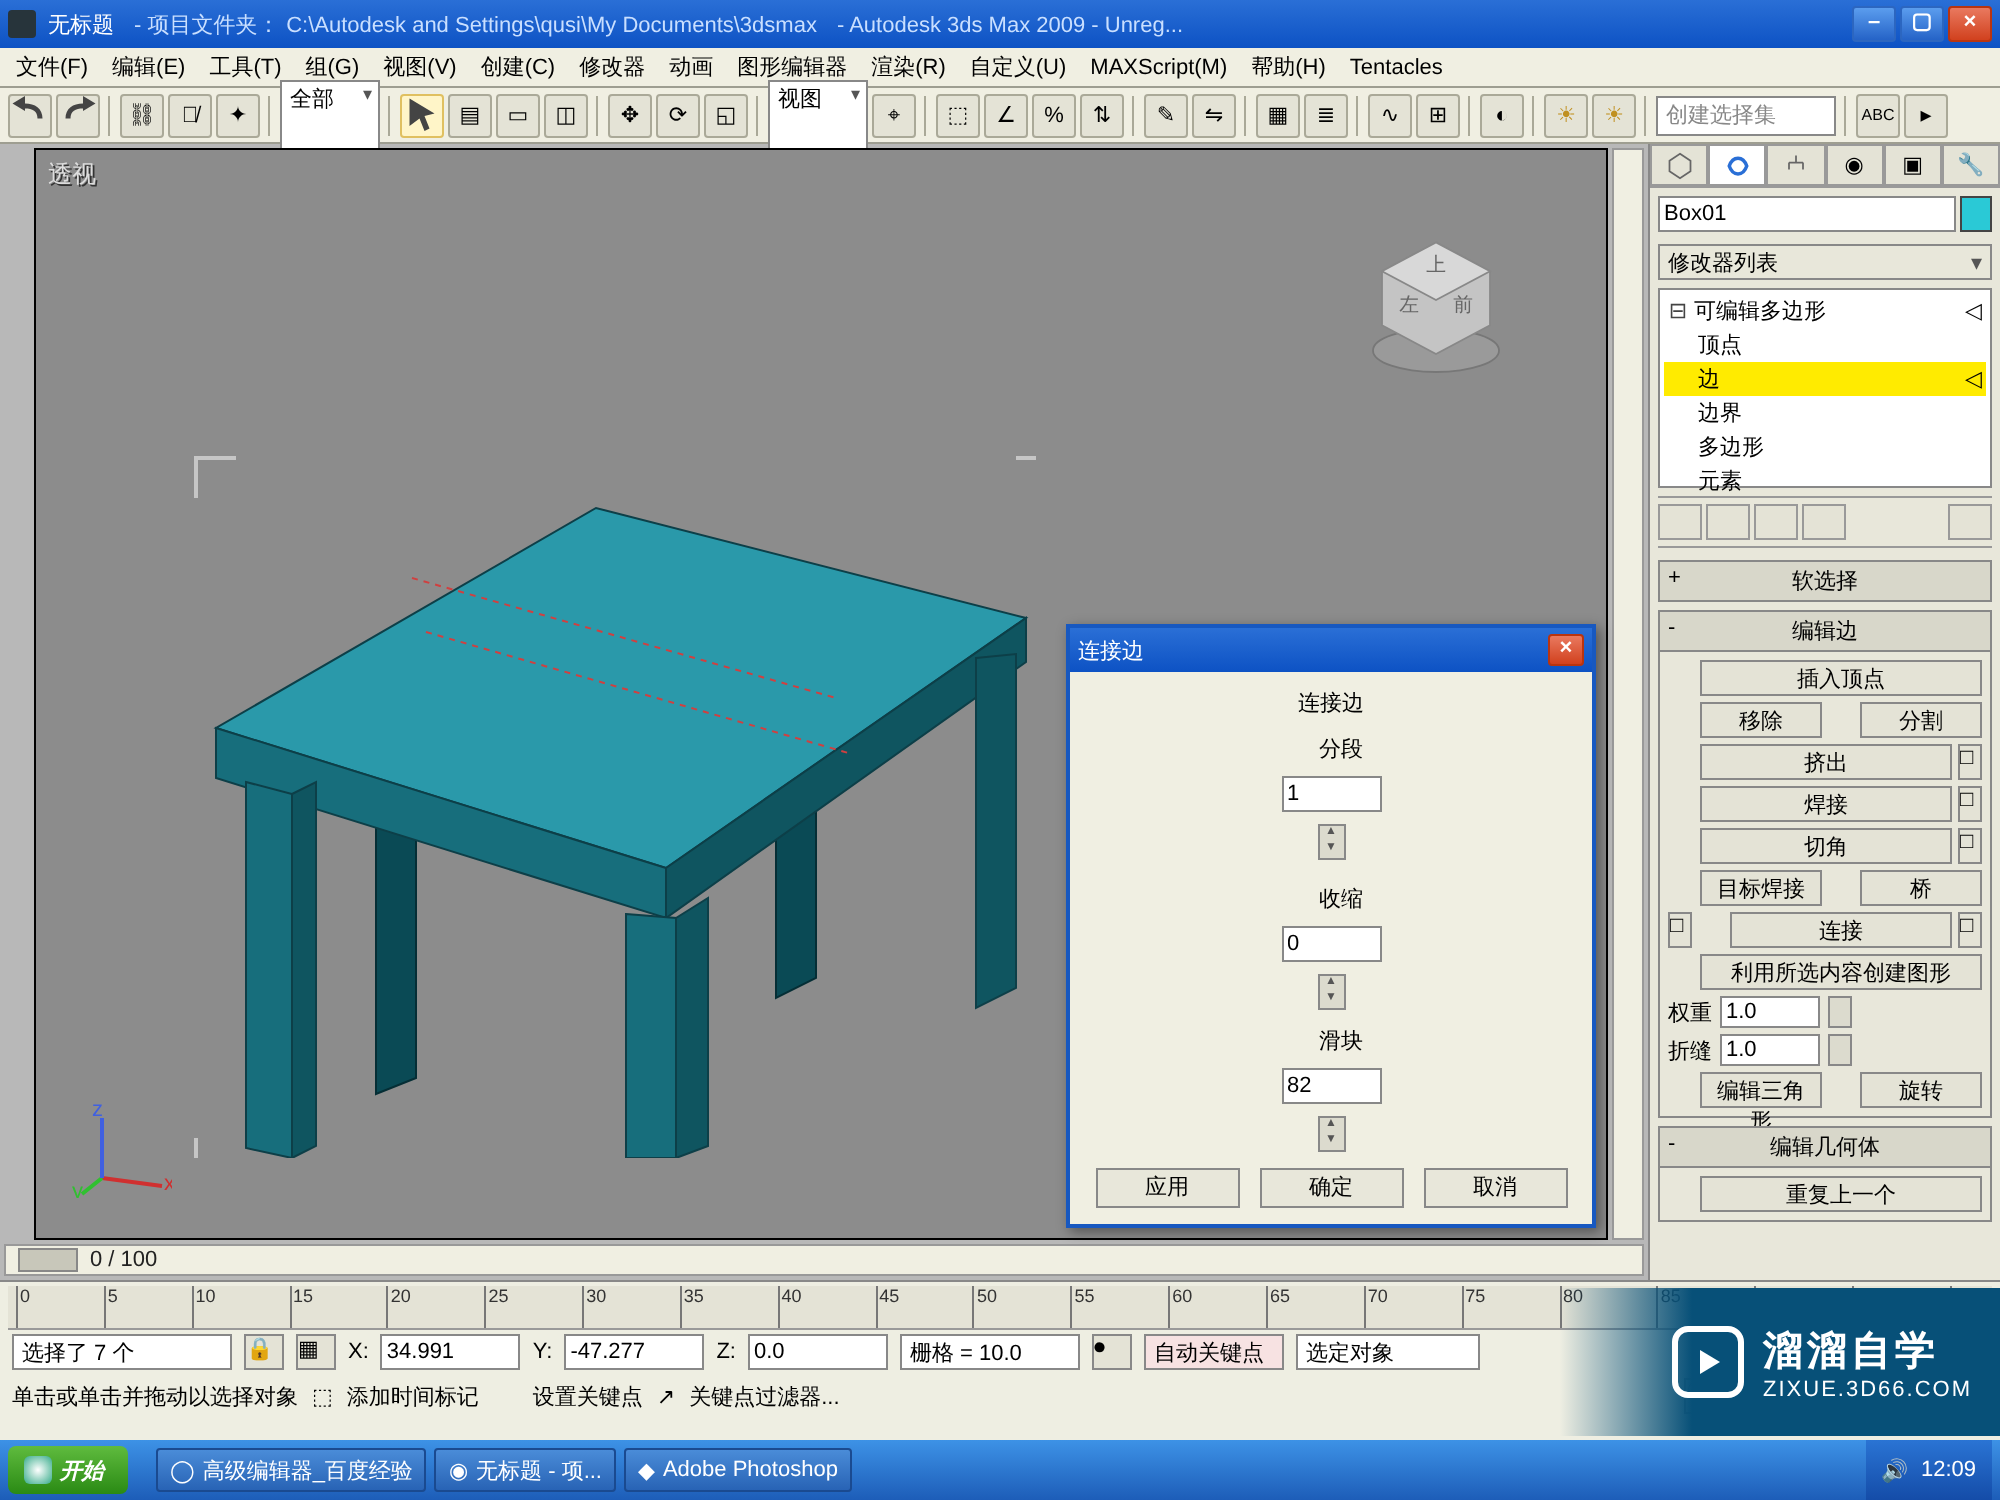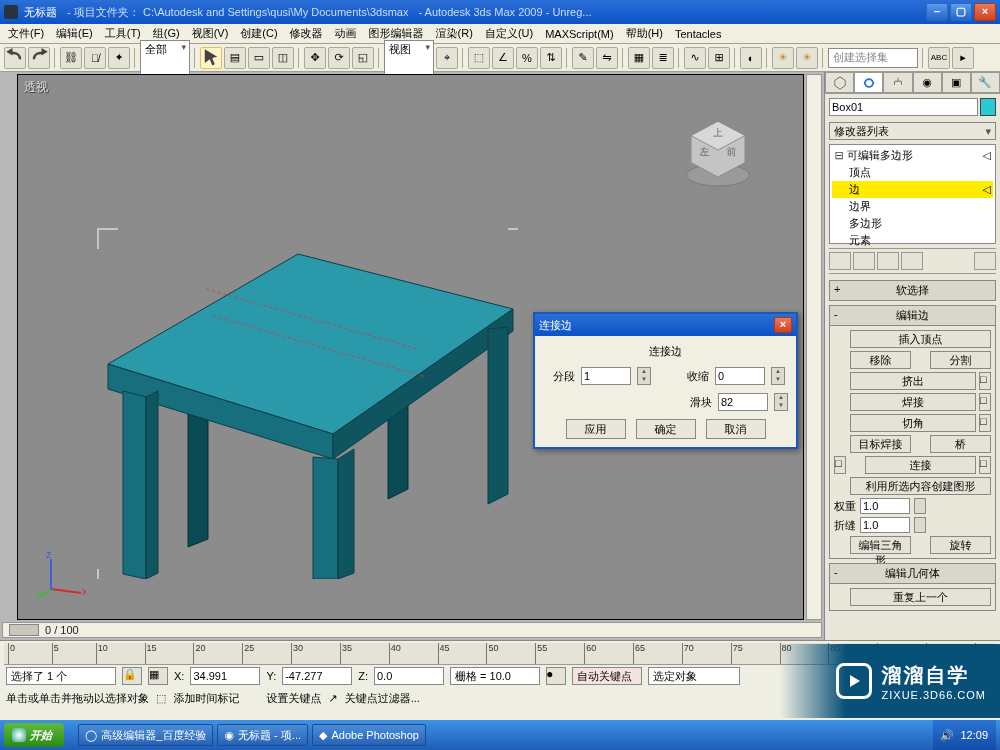--- a/index.html
+++ b/index.html
@@ -64,27 +64,27 @@
 .roll-spin { display:flex; align-items:center; gap:4px; flex-basis:100%; }
 .roll-spin input { width:50px; height:16px; border:1px solid #888; background:#fff; text-align:left; padding:0 2px; }
 .roll-spin .sp { width:12px; height:16px; border:1px solid #888; background:#dcdbce; }
 
 
 .dialog { position:absolute; top:312px; left:533px; width:265px; background:#f0efe2; border:2px solid #1758c0; box-shadow:2px 2px 6px rgba(0,0,0,0.4); }
 .dialog .dlg-title { height:22px; background:linear-gradient(to bottom,#2a6fd6,#0d52c4); color:#fff; display:flex; align-items:center; padding:0 4px; }
 .dialog .dlg-title .x { width:18px; height:16px; background:linear-gradient(to bottom,#e9795f,#d1411e); border:1px solid #b9340f; border-radius:2px; text-align:center; line-height:13px; margin-left:auto; color:#fff; font-weight:bold; }
 .dialog .dlg-body { padding:8px; }
 .dlg-group-title { text-align:center; margin-bottom:8px; }
-.dlg-row { display:flex; align-items:center; gap:6px; margin-bottom:8px; }
+.dlg-row { display:flex; align-items:center; gap:6px; margin-bottom:8px;flex-direction:column; }
 .dlg-row .lbl { width:32px; text-align:right; }
 .dlg-row .num { border:1px solid #888; background:#fff; height:18px; width:50px; padding:0 2px; }
 .dlg-row .spn { width:14px; height:18px; border:1px solid #888; background:#dcdbce; display:flex; flex-direction:column; }
 .dlg-row .spn div { flex:1; text-align:center; font-size:6px; line-height:7px; color:#555; }
 .dlg-btn-row { display:flex; gap:10px; justify-content:center; margin-top:6px; }
-.dlg-btn { width:60px; height:20px; border:1px solid #888; background:#e8e7da; text-align:center; line-height:18px; }
+.dlg-btn { width:72px; height:20px; border:1px solid #888; background:#e8e7da; text-align:center; line-height:18px; }
 
 
 .table-3d { position:absolute; bottom:40px; left:70px; width:430px; height:420px; }
 .viewcube { position:absolute; top:30px; right:40px; width:90px; height:90px; }
 .axis-gizmo { position:absolute; bottom:20px; left:18px; width:50px; height:50px; }
 
 
 .bottom-area { height:110px; background:#eeeee2; border-top:1px solid #888; display:flex; flex-direction:column; }
 .timeline { height:22px; background:#e4e3d6; border-bottom:1px solid #999; position:relative; margin:2px 4px 0 4px; }
 .timeline .ticks { position:absolute; inset:0; display:flex; justify-content:space-between; padding:0 4px; }
@@ -418,21 +418,21 @@
         <span>70</span>
       <span>75</span>
         <span>80</span>
         <span>85</span>
       <span>90</span>
         <span>95</span>
         <span>100</span>
     </div>
   </div>
   <div class="status-row">
-    <div class="field" style="width:110px">选择了 1 个</div>
+    <div class="field" style="width:110px">选择了 7 个</div>
     <div class="sbtn">🔒</div>
     <div class="sbtn">▦</div>
     <span>X:</span>
       <input class="coord" value="34.991" style="">
     <span>Y:</span>
       <input class="coord" value="-47.277" style="">
     <span>Z:</span>
       <input class="coord" value="0.0" style="">
     <div class="field" style="width:90px">栅格 = 10.0</div>
     <div class="sbtn">⏺</div>

